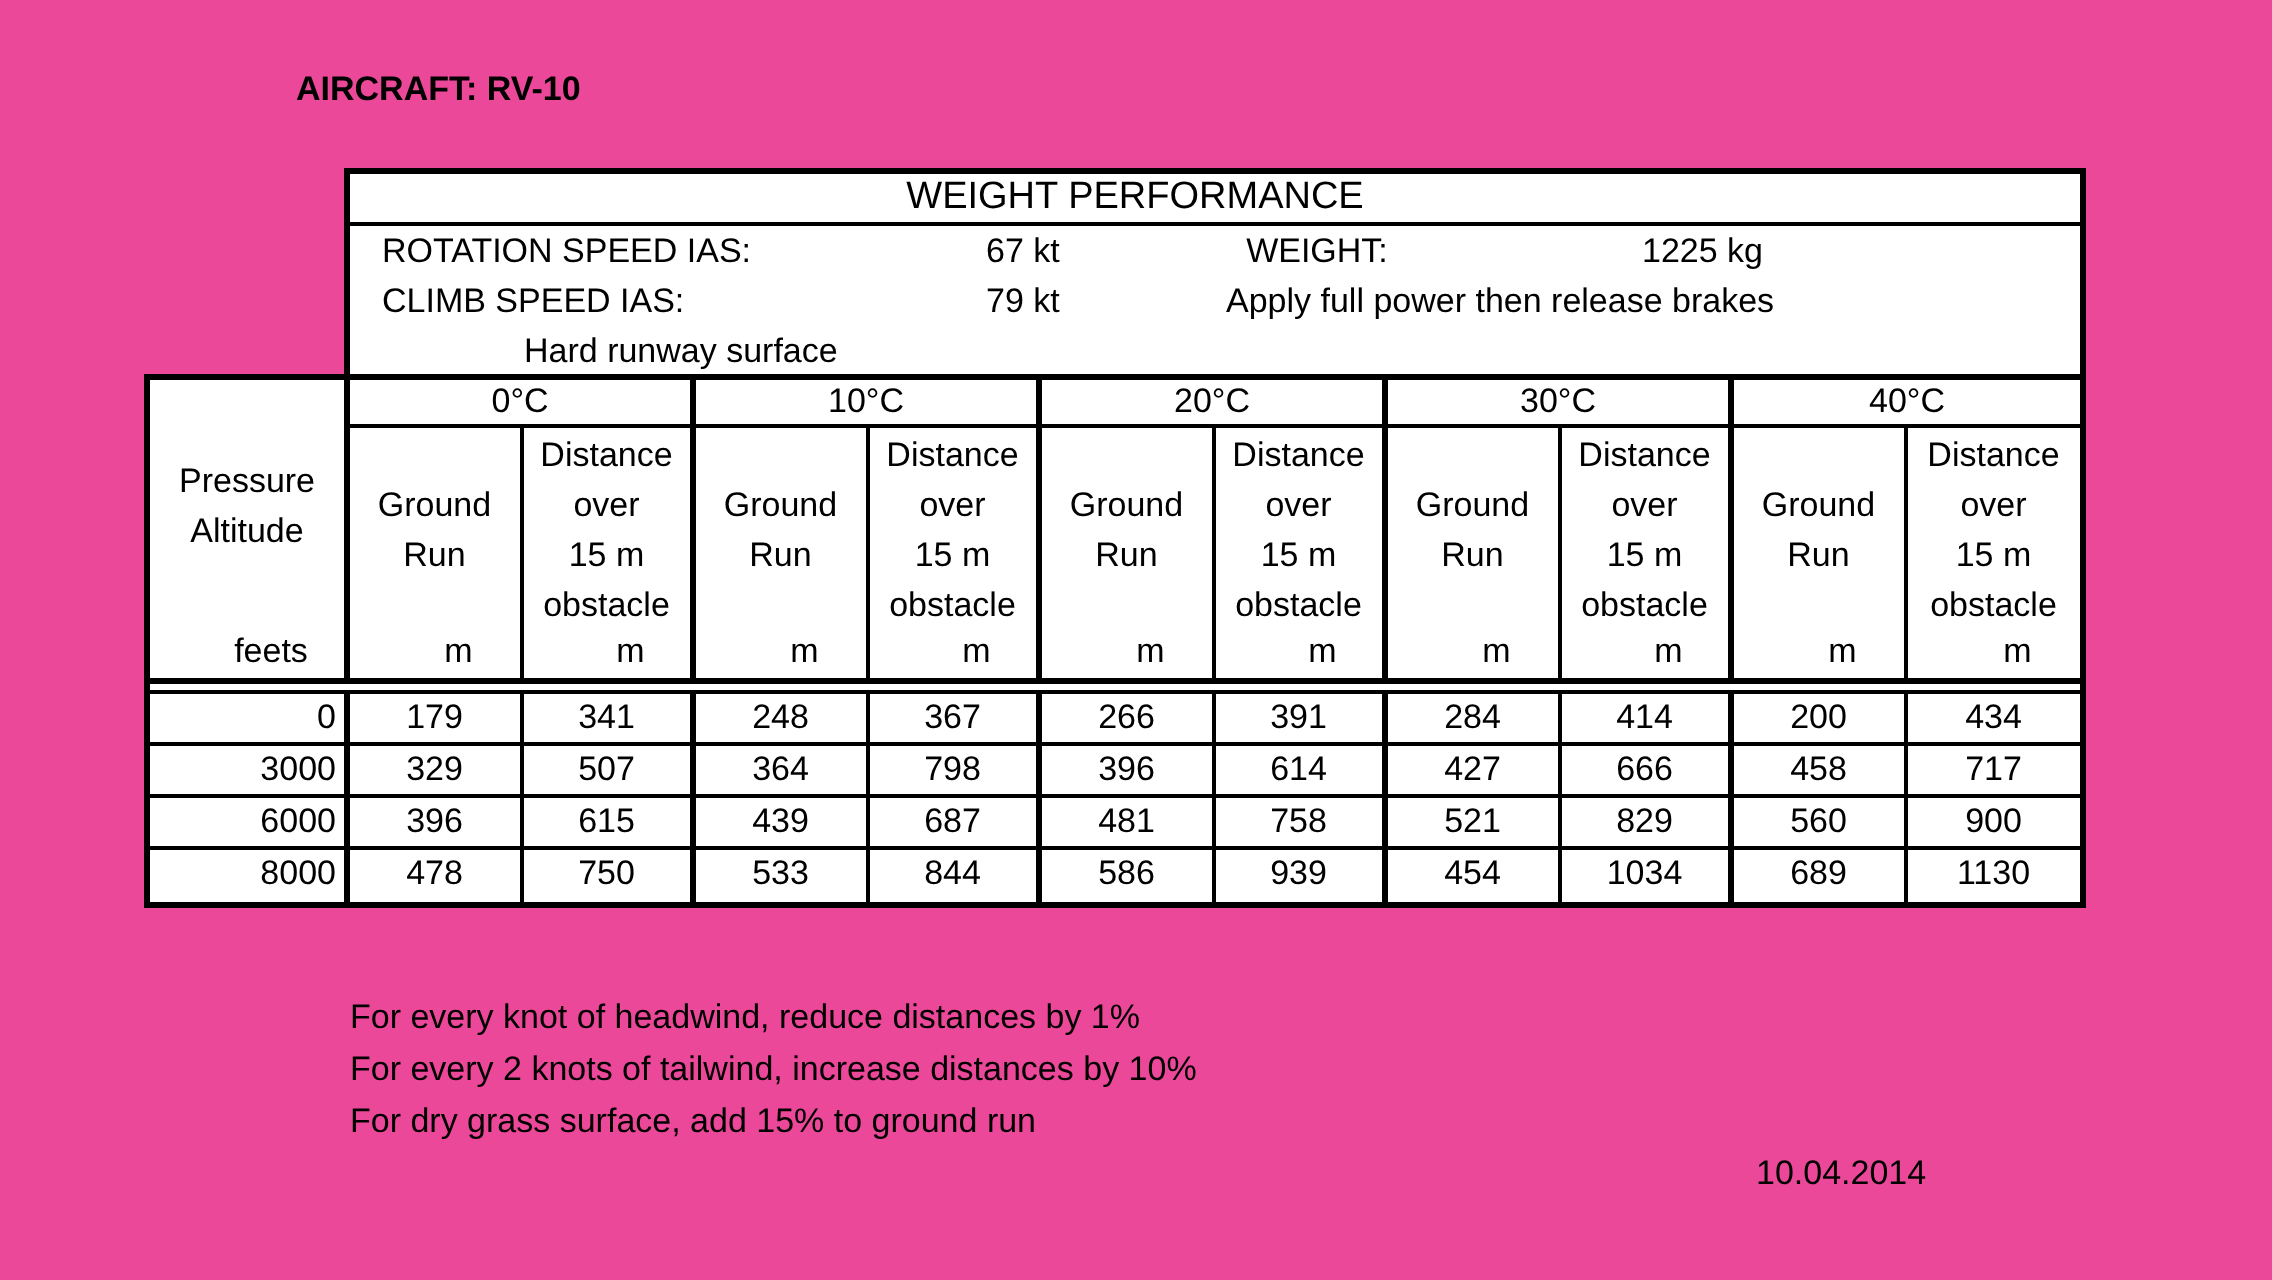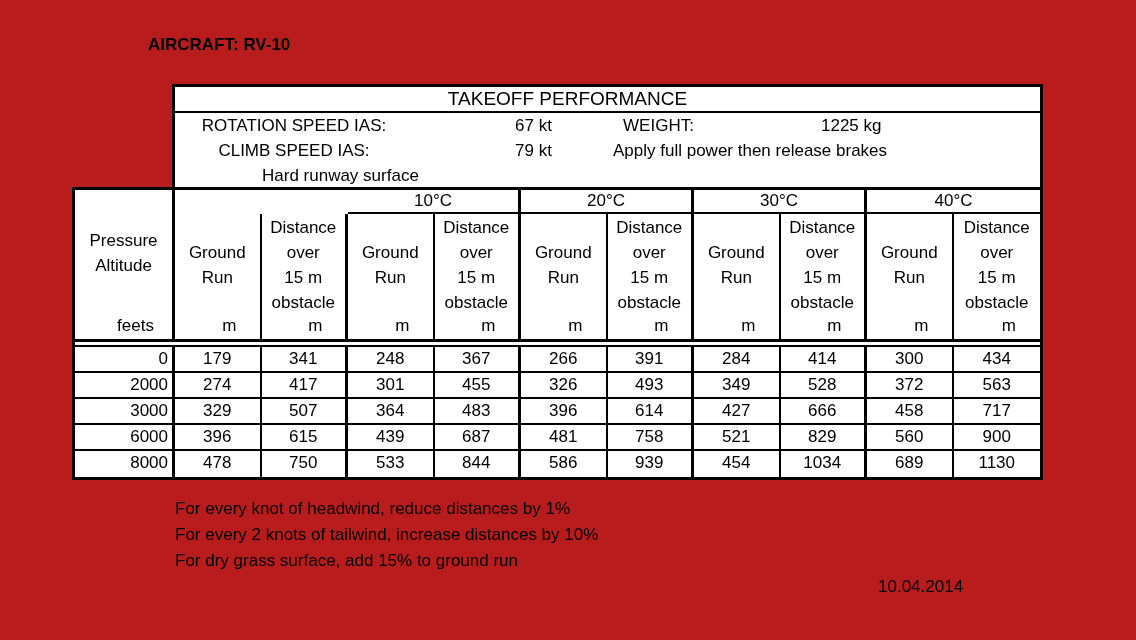--- a/index.html
+++ b/index.html
@@ -1,37 +1,37 @@
 <!DOCTYPE html>
 <html><head>
 <meta charset="utf-8">
 <style>
   * { margin:0; padding:0; box-sizing:border-box; }
   html,body { background:#fff; }
   body { font-family:"Liberation Sans", sans-serif; color:#000; }
   .page {
-    position:relative; width:1136px; height:640px; background:#b91c1c;
+    position:relative; width:1136px; height:640px; background:#ec4899;
     overflow:hidden; font-size:17px;
   }
   .top-line { position:absolute; top:35px; left:0; width:100%; height:20px; }
   .aircraft { position:absolute; left:148px; font-weight:bold; }
   .registration { position:absolute; left:705px; font-weight:bold; }
 
   
   .info-box {
     position:absolute; left:172px; top:84px; width:871px; height:103px;
     border:3px solid #000; border-bottom:none; background:#fff;
   }
   .info-title {
     height:26px; border-bottom:2px solid #000; text-align:center;
     font-size:19px; line-height:24px; padding-right:80px;
   }
   .info-row { position:relative; height:25px; line-height:25px; }
-  .info-row .lbl { position:absolute; left:0; width:238px; text-align:center; }
-  .info-row .val { position:absolute; left:340px;text-align:center; }
+  .info-row .lbl { position:absolute; left:16px; width:238px; text-align:left; }
+  .info-row .val { position:absolute; left:318px;text-align:center; }
   .info-row .wlbl { position:absolute; left:396px; width:175px; text-align:center; }
   .info-row .wval { position:absolute; left:646px; }
   .info-row .brakes { position:absolute; left:438px; }
   .info-row .surface { position:absolute; left:87px; }
 
   
   .ptable {
     position:absolute; left:72px; top:187px; width:971px;
     border:3px solid #000; background:#fff;
   }
@@ -72,21 +72,21 @@
 </head>
 <body>
 
 <div class="page">
 
   <div class="top-line">
     <span class="aircraft">AIRCRAFT: RV-10</span>
   </div>
 
   <div class="info-box">
-    <div class="info-title">TAKEOFF PERFORMANCE</div>
+    <div class="info-title">WEIGHT PERFORMANCE</div>
     <div class="info-row">
       <span class="lbl">ROTATION SPEED IAS:</span>
       <span class="val">67 kt</span>
       <span class="wlbl">WEIGHT:</span>
       <span class="wval">1225 kg</span>
     </div>
     <div class="info-row">
       <span class="lbl">CLIMB SPEED IAS:</span>
       <span class="val">79 kt</span>
       <span class="brakes">Apply full power then release brakes</span>
@@ -99,20 +99,21 @@
   <div class="ptable">
     <div class="thead">
       <div class="alt-cell">
         <div class="name">
             <div class="">Pressure</div>
             <div class="">Altitude</div>
           </div>
         <div class="unit">feets</div>
       </div>
 
+    <div class="temp-cell" style="grid-column: 2 / span 2;">0°C</div>
         <div class="sub-cell thin" style="grid-column: 2;">
           <div class="name">
             <div class="">Ground</div>
             <div class="">Run</div>
           </div>
           <div class="unit">m</div>
         </div>
         <div class="sub-cell thick" style="grid-column: 3;">
           <div class="name">
             <div class="">Distance</div>
@@ -196,42 +197,29 @@
     <div class="trow">
           <div class="cell alt">0</div>
           <div class="cell thin">179</div>
           <div class="cell thick">341</div>
           <div class="cell thin">248</div>
           <div class="cell thick">367</div>
           <div class="cell thin">266</div>
           <div class="cell thick">391</div>
           <div class="cell thin">284</div>
           <div class="cell thick">414</div>
-          <div class="cell thin">300</div>
+          <div class="cell thin">200</div>
           <div class="cell last">434</div>
-        </div>
-        <div class="trow">
-          <div class="cell alt">2000</div>
-          <div class="cell thin">274</div>
-          <div class="cell thick">417</div>
-          <div class="cell thin">301</div>
-          <div class="cell thick">455</div>
-          <div class="cell thin">326</div>
-          <div class="cell thick">493</div>
-          <div class="cell thin">349</div>
-          <div class="cell thick">528</div>
-          <div class="cell thin">372</div>
-          <div class="cell last">563</div>
         </div>
         <div class="trow">
           <div class="cell alt">3000</div>
           <div class="cell thin">329</div>
           <div class="cell thick">507</div>
           <div class="cell thin">364</div>
-          <div class="cell thick">483</div>
+          <div class="cell thick">798</div>
           <div class="cell thin">396</div>
           <div class="cell thick">614</div>
           <div class="cell thin">427</div>
           <div class="cell thick">666</div>
           <div class="cell thin">458</div>
           <div class="cell last">717</div>
         </div>
         <div class="trow">
           <div class="cell alt">6000</div>
           <div class="cell thin">396</div>

